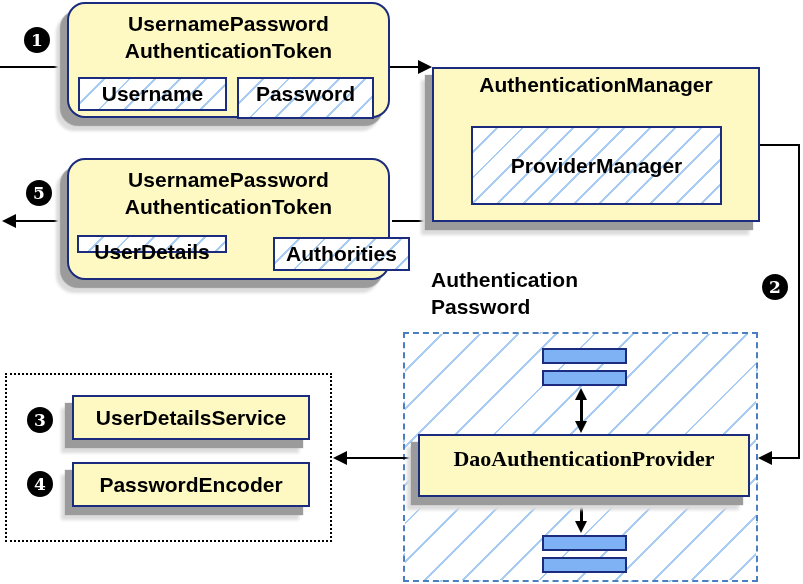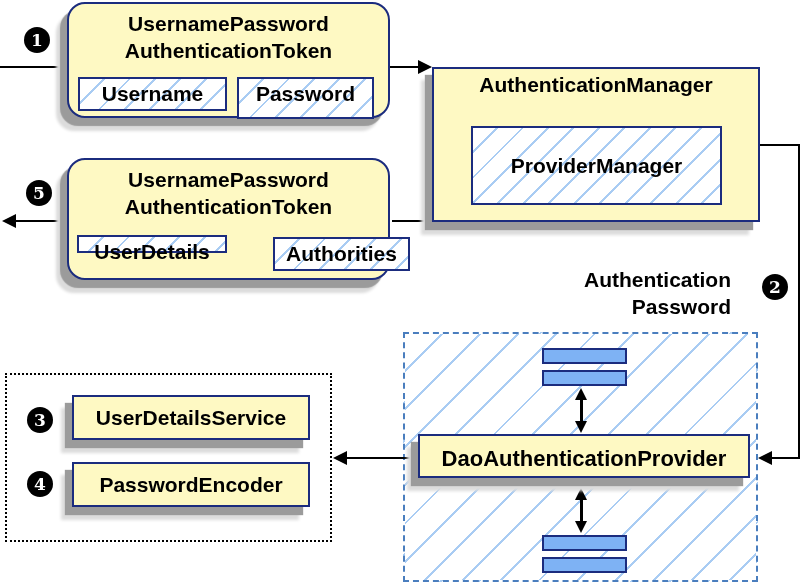--- a/index.html
+++ b/index.html
@@ -70,21 +70,21 @@
     border-left:6px solid transparent; border-right:6px solid transparent;
     border-top:12px solid #000;
   }
   
   .badge {
     position:absolute; width:26px; height:26px; border-radius:50%;
     background:#000; color:#fff; text-align:center; line-height:26px;
     font-family:"DejaVu Serif", serif; font-size:17px; font-weight:bold; z-index:5;
   }
   .group-label {
-    position:absolute; left:431px; top:266px; width:300px; text-align:right;
+    position:absolute; left:431px; top:266px; width:300px; text-align:left;
     font-size:21px; line-height:27px; z-index:2;
   }
 </style>
 </head>
 <body>
 
 <div class="stage">
 
   <div class="badge" style="left:24px; top:27px;">1</div>
   <div class="badge" style="left:762px; top:274px;">2</div>
@@ -146,19 +146,19 @@
     <span class="head-up"></span>
     <span class="shaft"></span>
     <span class="head-down"></span>
   </div>
   <div class="varrow" style="top:488px; height:45px;">
     <span class="head-up"></span>
     <span class="shaft"></span>
     <span class="head-down"></span>
   </div>
 
-  <div class="node shadowed" style="left:418px; top:434px; width:332px; height:44px; line-height:46px; font-size:22px;">DaoAuthenticationProvider</div>
+  <div class="node shadowed" style="left:418px; top:434px; width:332px; height:63px; line-height:46px; font-size:22px;font-family:Liberation Serif, serif;">DaoAuthenticationProvider</div>
 
   <div class="collab-box"></div>
   <div class="node shadowed lbl" style="left:72px; top:462px; width:238px; height:45px; line-height:41px;">PasswordEncoder</div>
   <div class="node shadowed lbl" style="left:72px; top:395px; width:238px; height:45px; line-height:41px;">UserDetailsService</div>
 
 </div>
 
 </body></html>

